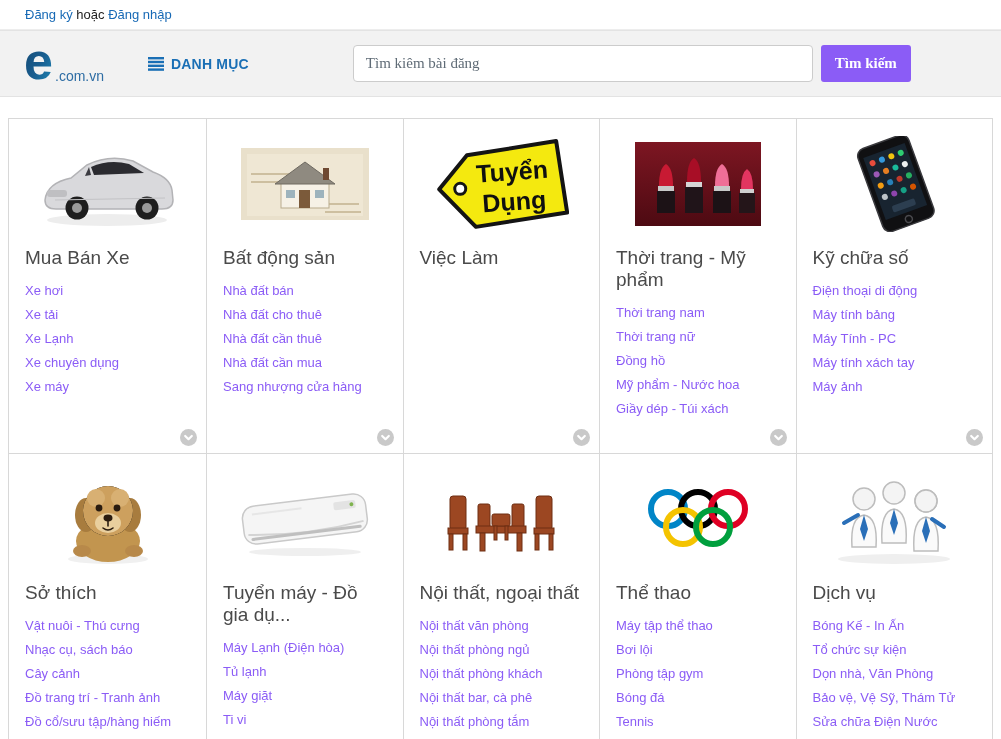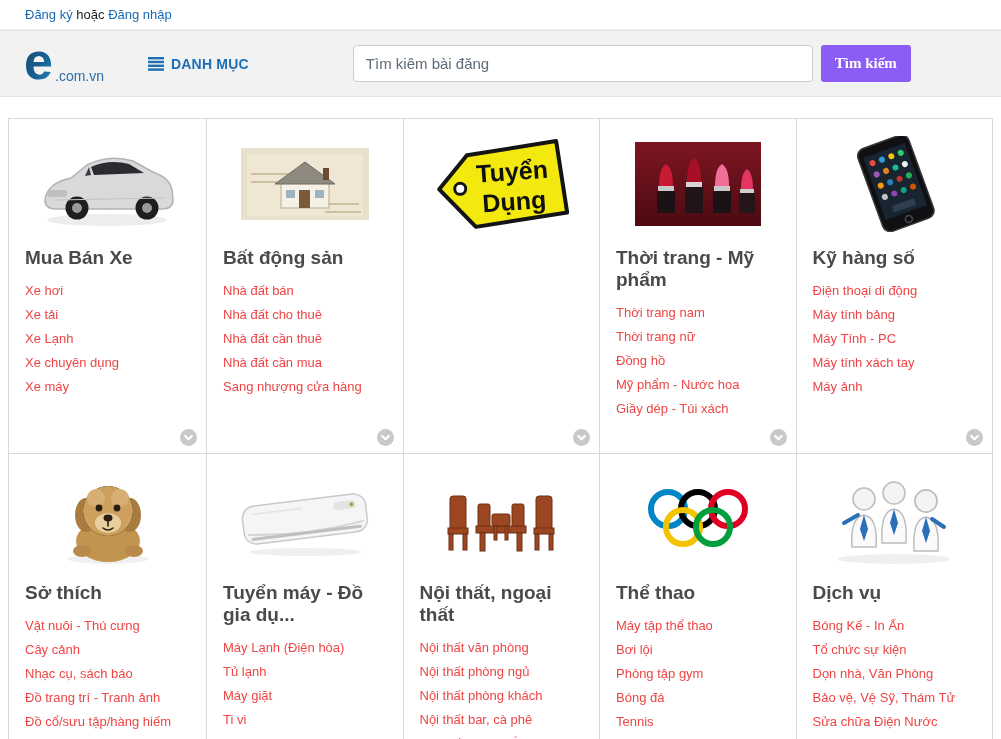--- a/index.html
+++ b/index.html
@@ -12,34 +12,34 @@
   .topbar .sep { color:#222;text-align:center; }
 
   
   .header { background:#f2f2f2; border-top:1px solid #e3e3e3; border-bottom:1px solid #e3e3e3;
             height:67px; display:flex; align-items:center; padding:0 24px; }
   .logo { display:block; cursor:pointer; }
   .menu-btn { display:flex; align-items:center; gap:7px; margin-left:22px; cursor:pointer; }
   .menu-btn .label { color:#1a6fb5; font-weight:bold; font-size:14px; letter-spacing:.2px;text-align:center; }
   .search-wrap { margin-left:104px; }
   .search-input { width:460px; height:37px; border:1px solid #ccc; border-radius:4px; padding:0 12px;
-                  font-family:Liberation Sans, sans-serif; font-size:15px; color:#be185d; background:#fff; outline:none; }
+                  font-family:Liberation Serif, serif; font-size:15px; color:#be185d; background:#fff; outline:none; }
   .search-input::placeholder { color:#5f6b76; }
   .search-btn { margin-left:8px; height:37px; width:90px; background:#8b5cf6; color:#fff; border:none;
                 border-radius:3px; font-family:"Liberation Serif", serif; font-weight:bold; font-size:15px; cursor:pointer; }
 
   
   .grid { margin:21px 8px 0; display:grid; grid-template-columns:repeat(5,1fr);
           grid-auto-rows:minmax(278px,auto); gap:1px; background:#d8d8d8; border:1px solid #d8d8d8; }
   .card { background:#fff; position:relative; padding:10px 16px 30px; }
   .card-figure { height:98px; display:flex; align-items:center; justify-content:center; margin:6px 0 12px; cursor:pointer; }
-  .card-title { display:block; font-size:19px; color:#4a4a4a; text-decoration:none; margin:14px 0 12px; line-height:22px;font-weight:bold; }
+  .card-title { display:block; font-size:19px; color:#4a4a4a; text-decoration:none; margin:14px 0 12px; line-height:22px; }
   .card ul { list-style:none; margin:0; padding:0; }
   .card li { margin:0 0 6px; }
-  .card li a { font-size:13px; line-height:16px; color:#ef4444; text-decoration:none; display:inline-block; }
+  .card li a { font-size:13px; line-height:16px; color:#8b5cf6; text-decoration:none; display:inline-block; }
   .chev { position:absolute; right:9px; bottom:7px; width:17px; height:17px; cursor:pointer; }
 </style>
 </head>
 <body>
 
 <div class="topbar">
   <a href="#">Đăng ký</a>
   <span class="sep">hoặc</span>
   <a href="#">Đăng nhập</a>
 </div>
@@ -135,20 +135,21 @@
     <div class="card-figure">
         <svg width="136" height="90" viewBox="0 0 136 90">
     <g transform="rotate(-4 68 45)">
       <polygon points="6,46 36,14 126,6 132,78 40,86" fill="#f4e90f" stroke="#141414" stroke-width="4" stroke-linejoin="round"></polygon>
       <circle cx="27" cy="47" r="5.5" fill="#fff" stroke="#141414" stroke-width="3"></circle>
       <text x="44" y="42" font-size="25" font-weight="bold" fill="#101010">Tuyển</text>
       <text x="48" y="72" font-size="25" font-weight="bold" fill="#101010">Dụng</text>
     </g>
   </svg>
       </div>
+    <a href="#" class="card-title">Việc Làm</a>
     <svg class="chev" viewBox="0 0 17 17">
       <circle cx="8.5" cy="8.5" r="8.5" fill="#c9c9c9"></circle>
       <path d="M5.2 7 L8.5 10.2 L11.8 7" fill="none" stroke="#fff" stroke-width="2.2" stroke-linecap="round" stroke-linejoin="round"></path>
     </svg>
   </div>
     <div class="card">
     <div class="card-figure">
         <svg width="126" height="84" viewBox="0 0 126 84">
     <defs>
       <linearGradient id="lipbg" x1="0" y1="0" x2="0" y2="1">
@@ -208,21 +209,21 @@
         <circle cx="52" cy="57" r="3" fill="#bdc3c7"></circle>
               <circle cx="62" cy="57" r="3" fill="#8e44ad"></circle>
         <circle cx="72" cy="57" r="3" fill="#16a085"></circle>
               <circle cx="82" cy="57" r="3" fill="#d35400"></circle>
       </g>
       <rect x="55" y="68" width="24" height="7" rx="2" fill="#2c3e50"></rect>
       <circle cx="67" cy="86" r="3.5" fill="none" stroke="#4a4a4e" stroke-width="1.5"></circle>
     </g>
   </svg>
       </div>
-    <a href="#" class="card-title">Kỹ hàng số</a>
+    <a href="#" class="card-title">Kỹ chữa số</a>
     <ul>
         <li><a href="#">Điện thoại di động</a></li>
         <li><a href="#">Máy tính bảng</a></li>
         <li><a href="#">Máy Tính - PC</a></li>
         <li><a href="#">Máy tính xách tay</a></li>
         <li><a href="#">Máy ảnh</a></li>
       </ul>
     <svg class="chev" viewBox="0 0 17 17">
       <circle cx="8.5" cy="8.5" r="8.5" fill="#c9c9c9"></circle>
       <path d="M5.2 7 L8.5 10.2 L11.8 7" fill="none" stroke="#fff" stroke-width="2.2" stroke-linecap="round" stroke-linejoin="round"></path>
@@ -244,22 +245,22 @@
           <circle cx="69" cy="37" r="3.4" fill="#2a1c10"></circle>
     <ellipse cx="60" cy="47" rx="4.5" ry="3.4" fill="#2a1c10"></ellipse>
     <path d="M60,50 v5 M55,57 q5,4 10,0" stroke="#2a1c10" stroke-width="1.6" fill="none" stroke-linecap="round"></path>
     <ellipse cx="34" cy="80" rx="9" ry="6" fill="#b8894a"></ellipse>
     <ellipse cx="86" cy="80" rx="9" ry="6" fill="#b8894a"></ellipse>
   </svg>
       </div>
     <a href="#" class="card-title">Sở thích</a>
     <ul>
         <li><a href="#">Vật nuôi - Thú cưng</a></li>
+        <li><a href="#">Nhạc cụ, sách báo</a></li>
         <li><a href="#">Cây cảnh</a></li>
-        <li><a href="#">Nhạc cụ, sách báo</a></li>
         <li><a href="#">Đồ trang trí - Tranh ảnh</a></li>
         <li><a href="#">Đồ cổ/sưu tập/hàng hiếm</a></li>
       </ul>
 
   </div>
     <div class="card">
     <div class="card-figure">
         <svg width="156" height="86" viewBox="0 0 156 86">
     <g transform="rotate(-7 78 44)">
       <rect x="16" y="24" width="124" height="38" rx="12" fill="#f5f5f5" stroke="#c9c9c9" stroke-width="1.5"></rect>

